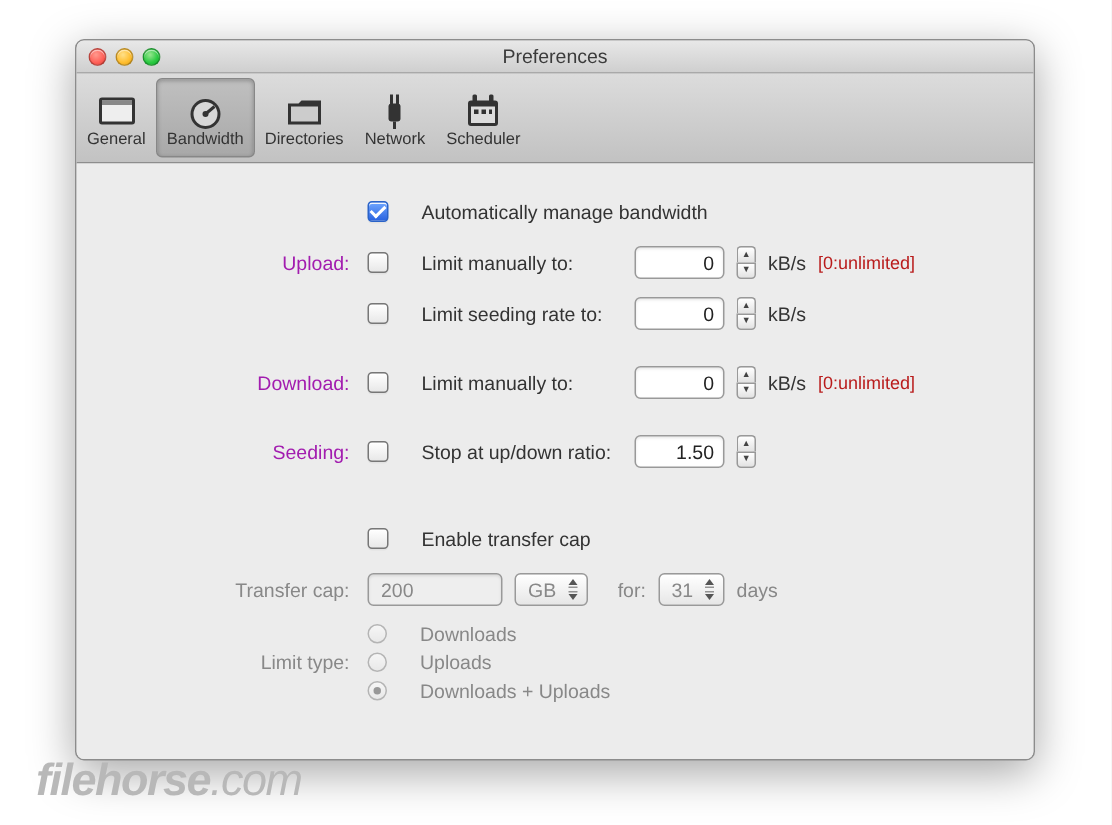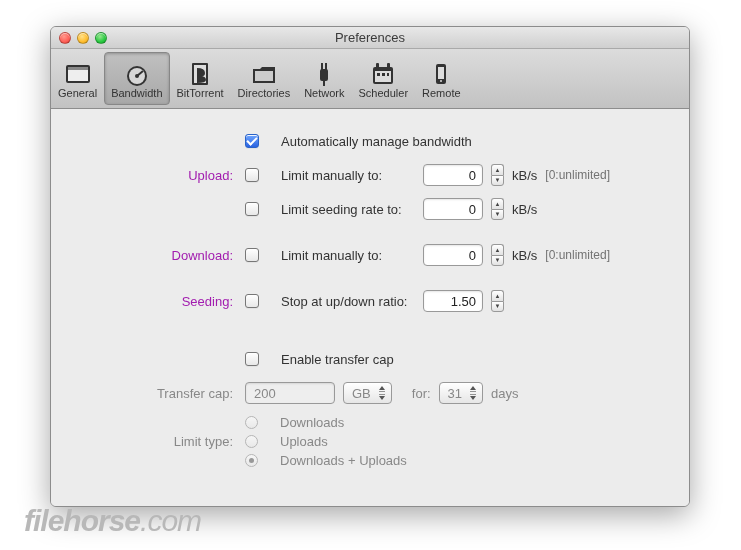--- a/index.html
+++ b/index.html
@@ -152,21 +152,21 @@
     display: flex; flex-direction: column;
   }
   .stepper div {
     flex:1; border:1px solid #999;
     background: linear-gradient(#fff,#e2e2e2);
     display:flex; align-items:center; justify-content:center;
     font-size: 6px; color:#444; line-height:1;
   }
   .stepper div:first-child { border-radius: 3px 3px 0 0; border-bottom:none;}
   .stepper div:last-child  { border-radius: 0 0 3px 3px; }
-  .hint { color:#737373; font-size:12px; }
+  .hint { color:#b91c1c; font-size:12px; }
   .select {
     height: 22px;
     border: 1px solid #999;
     border-radius: 4px;
     background: linear-gradient(#fff,#e6e6e6);
     display:inline-flex; align-items:center;
     padding: 0 20px 0 8px;
     position: relative;
     font-size: 13px;
     color: #555;
@@ -227,28 +227,20 @@
       <svg width="28" height="26">
           <circle cx="14" cy="15" r="10" fill="#333"></circle>
           <circle cx="14" cy="15" r="8" fill="#d7d7d7"></circle>
           <line x1="14" y1="15" x2="20" y2="10" stroke="#333" stroke-width="2"></line>
           <circle cx="14" cy="15" r="2" fill="#333"></circle>
         </svg>
       <span>Bandwidth</span>
     </div>
     <div class="tab">
       <svg width="28" height="26">
-          <rect x="6" y="2" width="16" height="22" rx="1" fill="#333"></rect>
-          <rect x="8" y="4" width="12" height="18" fill="#ddd"></rect>
-          <path d="M11 7 Q19 7 19 12 Q19 16 14 15 Q20 15 20 19 Q20 22 11 22 Z" fill="#333"></path>
-        </svg>
-      <span>BitTorrent</span>
-    </div>
-    <div class="tab">
-      <svg width="28" height="26">
           <path d="M3 8 L10 8 L12 6 L25 6 L25 22 L3 22 Z" fill="#333"></path>
           <rect x="5" y="10" width="18" height="10" fill="#ccc"></rect>
         </svg>
       <span>Directories</span>
     </div>
     <div class="tab">
       <svg width="28" height="26">
           <rect x="10" y="8" width="8" height="12" rx="2" fill="#333"></rect>
           <rect x="11" y="2" width="2" height="7" fill="#333"></rect>
           <rect x="15" y="2" width="2" height="7" fill="#333"></rect>
@@ -261,28 +253,20 @@
           <rect x="4" y="6" width="20" height="17" rx="2" fill="#333"></rect>
           <rect x="6" y="10" width="16" height="11" fill="#ddd"></rect>
           <rect x="7" y="2" width="3" height="6" rx="1" fill="#333"></rect>
           <rect x="18" y="2" width="3" height="6" rx="1" fill="#333"></rect>
           <rect x="8" y="12" width="3" height="3" fill="#333"></rect>
           <rect x="13" y="12" width="3" height="3" fill="#333"></rect>
           <rect x="18" y="12" width="2" height="3" fill="#333"></rect>
         </svg>
       <span>Scheduler</span>
     </div>
-    <div class="tab">
-      <svg width="28" height="26">
-          <rect x="9" y="3" width="10" height="20" rx="2" fill="#333"></rect>
-          <rect x="11" y="6" width="6" height="12" fill="#ddd"></rect>
-          <circle cx="14" cy="20" r="1" fill="#ddd"></circle>
-        </svg>
-      <span>Remote</span>
-    </div>
   </div>
 
   <div class="content">
 
     <div class="row">
       <div class="labelcol"></div>
       <div class="controlcol">
         <div class="cb-row">
           <span class="checkbox checked"></span>
           <span>Automatically manage bandwidth</span>

